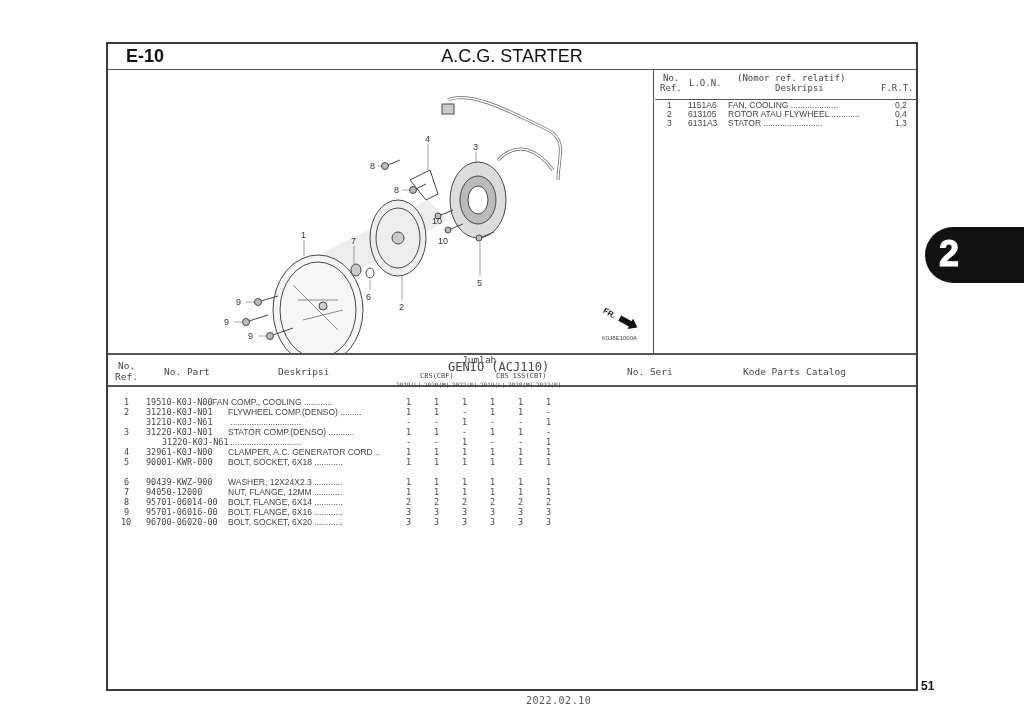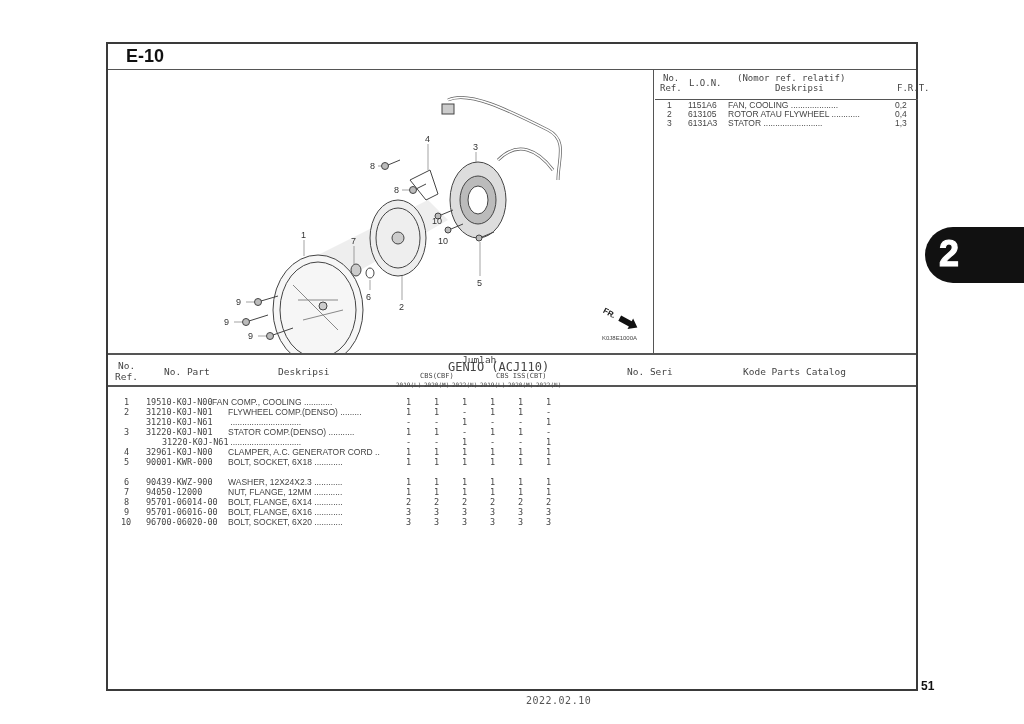--- a/index.html
+++ b/index.html
@@ -35,20 +35,21 @@
 
   .page-num { position: absolute; left: 921px; top: 679px; font-family: "Liberation Sans", sans-serif; font-weight: bold; font-size: 12px; color: #111; }
   .date { position: absolute; left: 478px; top: 695px; font-size: 10px; color: #555; letter-spacing: 0.5px; margin-left: 48px; }
 </style>
 </head>
 <body>
 
 <div class="frame">
   <div class="title-bar">
     <span class="section-code">E-10</span>
+    <span class="section-title">A.C.G. STARTER</span>
   </div>
 
   <div class="diagram">
     <svg width="546" height="283" viewBox="0 0 546 283">
       <g stroke="#444" fill="none" stroke-width="1">
 
         <path d="M180 200 L320 130 L340 150 L200 230 Z" fill="#eee" stroke="none"></path>
 
         <path d="M340 30 C360 20, 400 40, 440 60 C460 70, 450 90, 450 110" stroke-width="3" stroke="#666"></path>
         <path d="M340 30 C360 20, 400 40, 440 60 C460 70, 450 90, 450 110" stroke-width="1.5" stroke="#fff"></path>
@@ -133,21 +134,21 @@
     <span class="diagram-code">K0J8E1000A</span>
   </div>
 
   <div class="ref-panel">
     <div class="ref-head">
       <span style="left:8px;top:3px;">No.</span>
       <span style="left:5px;top:13px;">Ref.</span>
       <span style="left:34px;top:8px;">L.O.N.</span>
       <span style="left:82px;top:3px;">(Nomor ref. relatif)</span>
       <span style="left:120px;top:13px;">Deskripsi</span>
-      <span style="left:242px;top:13px;">F.R.T.</span>
+      <span style="left:226px;top:13px;">F.R.T.</span>
     </div>
     <div class="ref-row" style="top:31px;">
       <span style="left:12px;">1</span>
       <span style="left:33px;">1151A6</span>
       <span style="left:73px;">FAN, COOLING ....................</span>
       <span style="left:240px;">0,2</span>
     </div>
     <div class="ref-row" style="top:40px;">
       <span style="left:12px;">2</span>
       <span style="left:33px;">613105</span>

